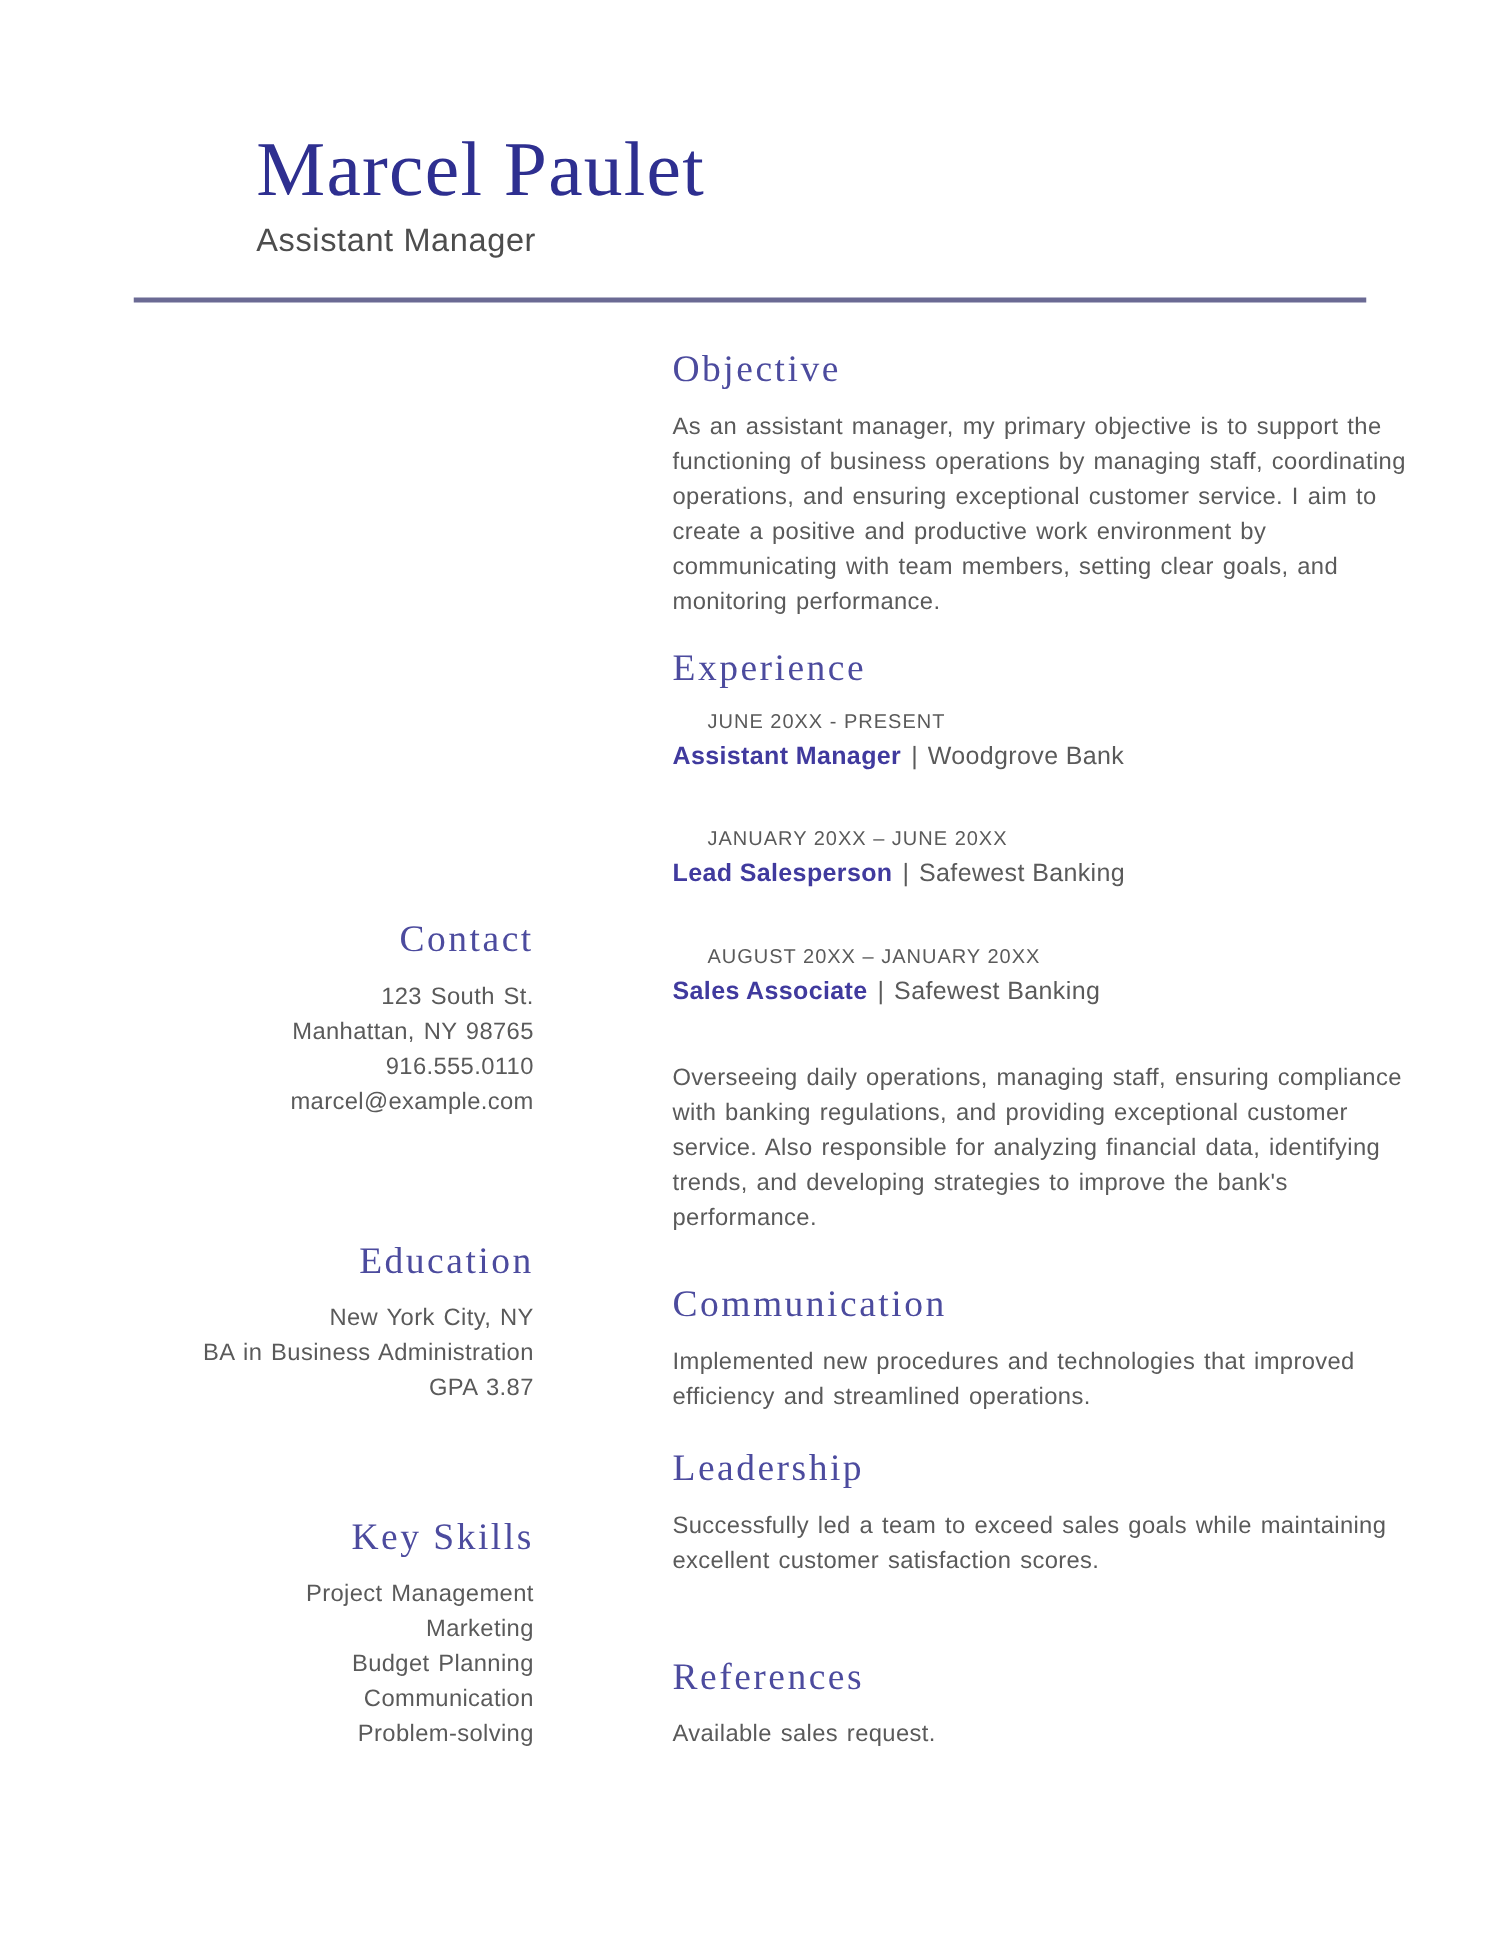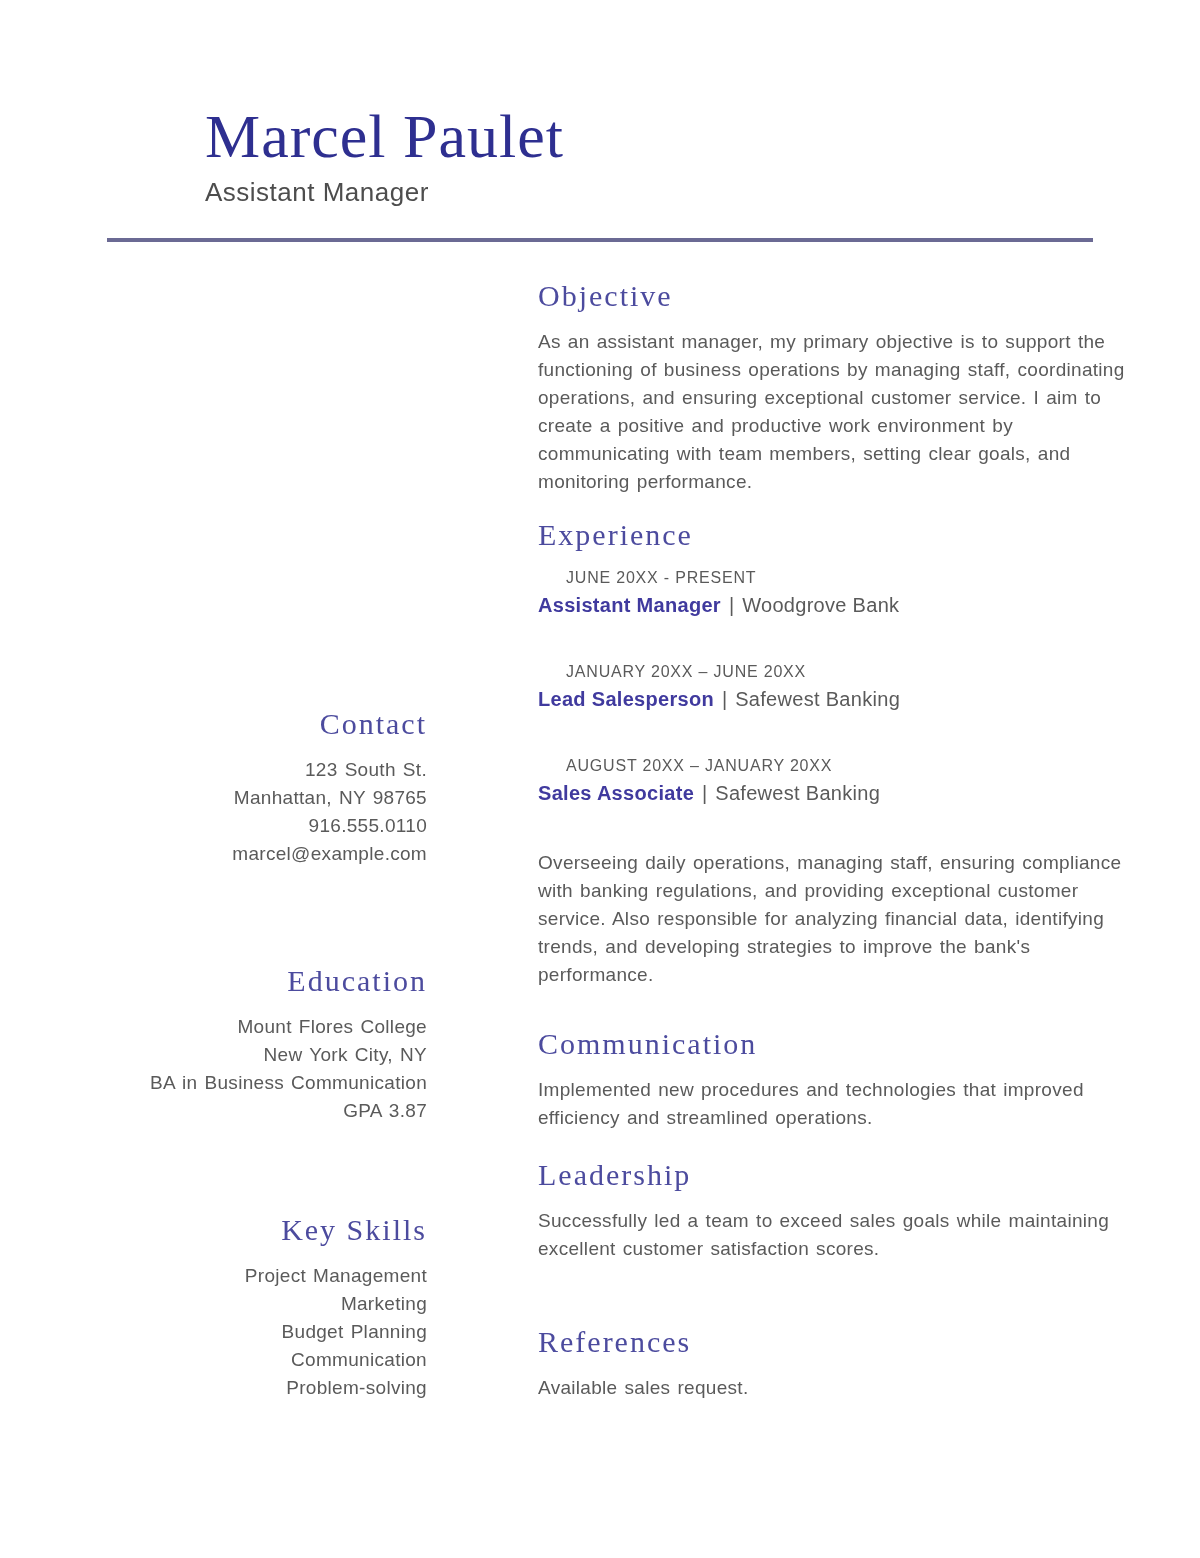--- a/index.html
+++ b/index.html
@@ -128,23 +128,22 @@
       <h2 class="heading">Contact</h2>
       <div class="body-text">
         <div>123 South St.</div>
         <div>Manhattan, NY 98765</div>
         <div>916.555.0110</div>
         <div>marcel@example.com</div>
       </div>
 
       <h2 class="heading edu">Education</h2>
       <div class="body-text">
-        <div>Mount Flores College</div>
         <div>New York City, NY</div>
-        <div>BA in Business Communication</div>
+        <div>BA in Business Administration</div>
         <div>GPA 3.87</div>
       </div>
 
       <h2 class="heading skills">Key Skills</h2>
       <div class="body-text">
         <div>Project Management</div>
         <div>Marketing</div>
         <div>Budget Planning</div>
         <div>Communication</div>
         <div>Problem-solving</div>

